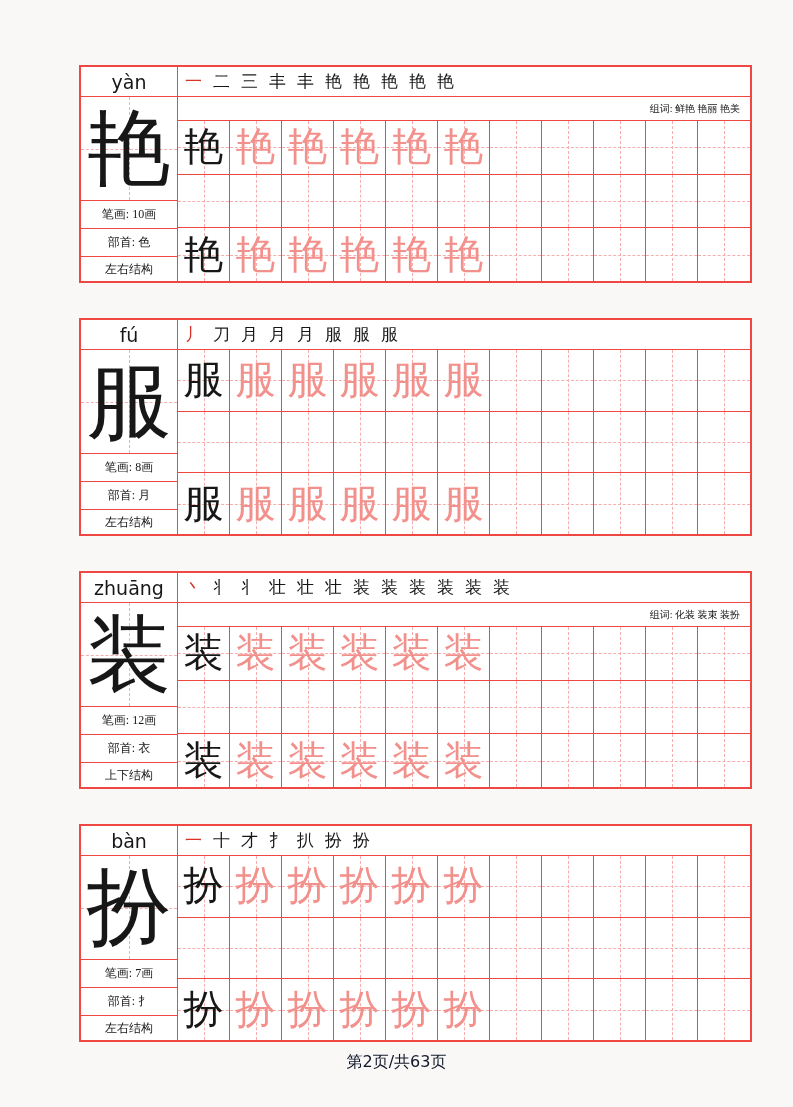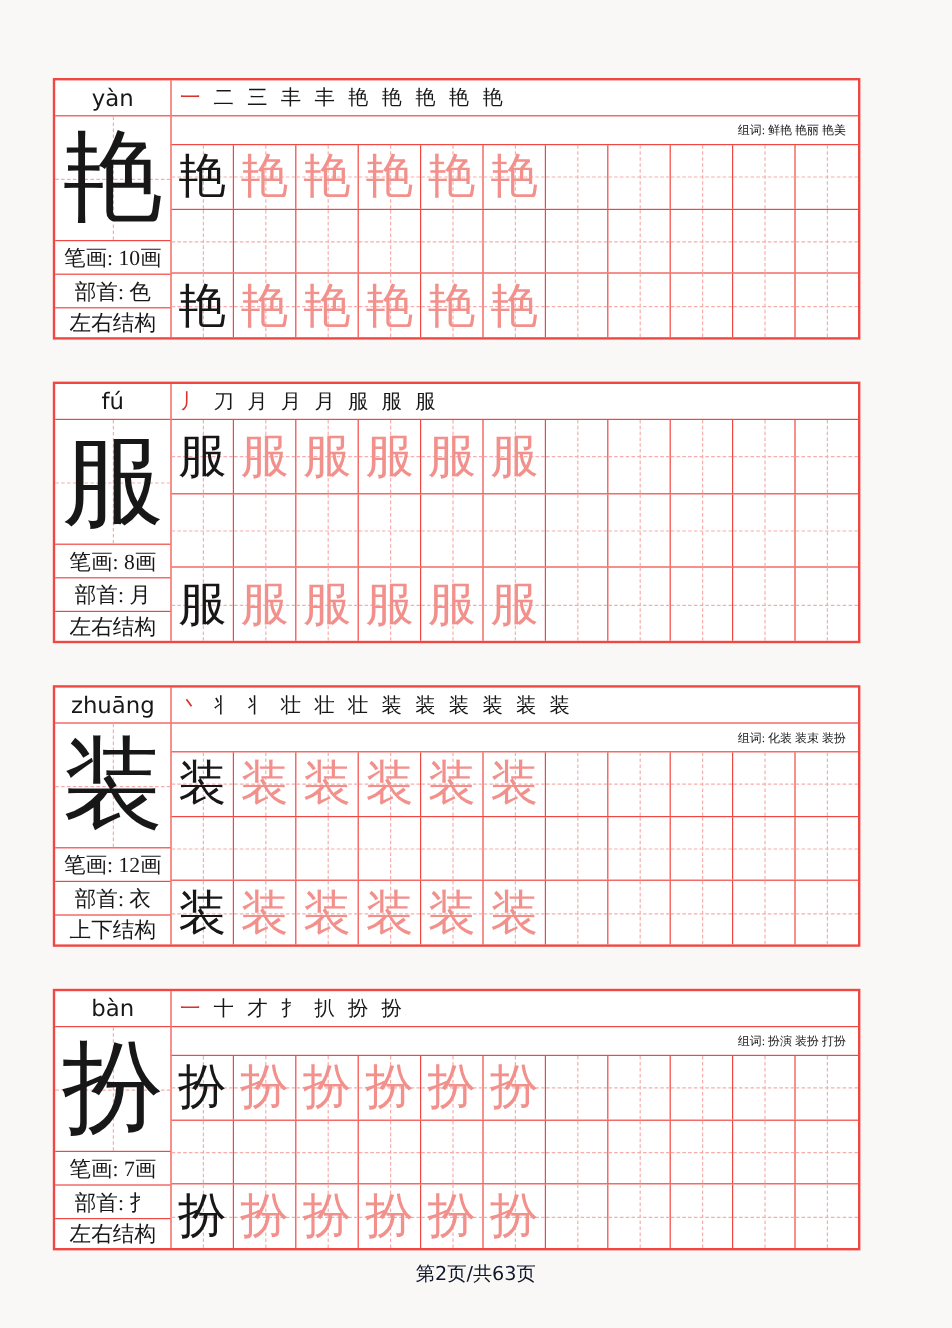--- a/index.html
+++ b/index.html
@@ -11,42 +11,42 @@
     --bg:#faf8f6;
   }
   *{box-sizing:border-box;margin:0;padding:0;}
   html,body{width:793px;height:1107px;}
   body{
     background:var(--bg);
     font-family:"Liberation Serif","DejaVu Serif",serif;
     color:var(--ink);
     position:relative;
   }
-  .sheet{position:absolute;left:44px;top:65px;width:559px;}
+  .sheet{position:absolute;left:79px;top:65px;width:559px;}
   .block{
     width:673px;height:218px;margin-bottom:35px;
     background:#fff;border:2px solid var(--red);
     display:flex;
   }
   
   .left{flex:0 0 97px;border-right:1px solid var(--red);display:flex;flex-direction:column;}
   .pinyin{
     height:30px;border-bottom:1px solid var(--red);
     display:flex;align-items:center;justify-content:center;
     font-family:"DejaVu Sans","Liberation Sans",sans-serif;
     font-size:19px;
   }
   .bigbox{height:103px;position:relative;display:flex;align-items:center;justify-content:center;}
   .bigbox::before{content:"";position:absolute;left:50%;top:0;bottom:0;border-left:1px dashed var(--guide);}
   .bigbox::after{content:"";position:absolute;top:50%;left:0;right:0;border-top:1px dashed var(--guide);}
   .bigchar{position:relative;z-index:1;font-size:84px;line-height:1;}
   .info{
     height:28px;border-top:1px solid var(--red);
     display:flex;align-items:center;justify-content:center;
-    font-size:18px;white-space:nowrap;
+    font-size:12px;white-space:nowrap;
   }
   .info:last-child{flex:1;}
   
   .right{flex:1;display:flex;flex-direction:column;min-width:0;}
   .stroke-row{
     height:30px;border-bottom:1px solid var(--red);
     display:flex;align-items:center;gap:11px;
     padding-left:7px;font-size:17px;overflow:hidden;
   }
   .stroke-row .step{line-height:1;}
@@ -366,21 +366,20 @@
     <div class="right">
       <div class="stroke-row">
           <span class="step">一</span>
           <span class="step">十</span>
           <span class="step">才</span>
           <span class="step">扌</span>
           <span class="step">扒</span>
           <span class="step">扮</span>
           <span class="step">扮</span>
         </div>
-      <div class="words-row">组词: 扮演 装扮 打扮</div>
       <div class="practice-grid">
           <div class="grid-row">
             <div class="cell">
               <span class="ch black">扮</span>
             </div>
             <div class="cell">
               <span class="ch pink">扮</span>
             </div>
             <div class="cell">
               <span class="ch pink">扮</span>

